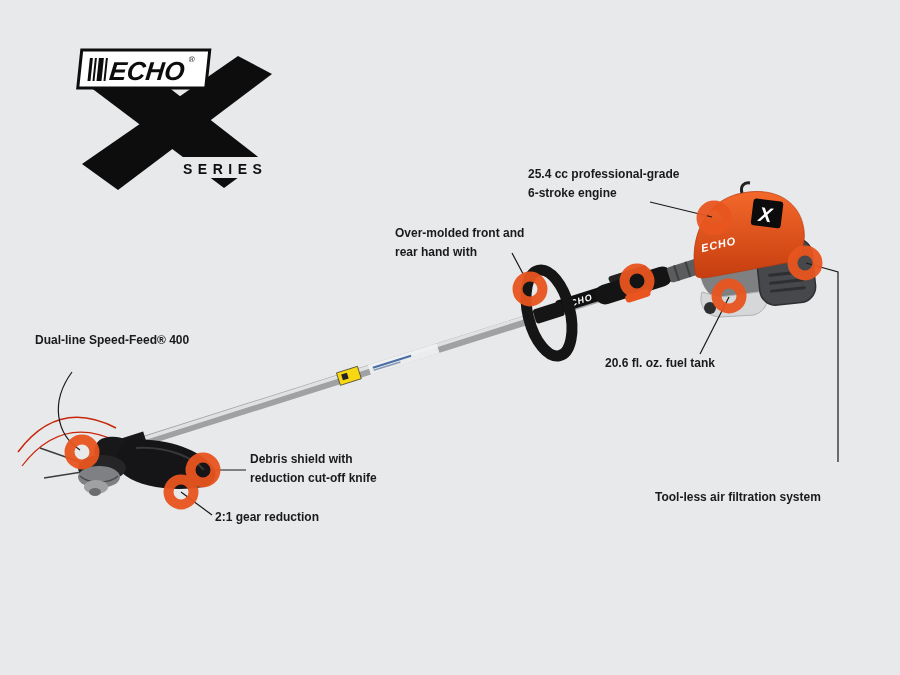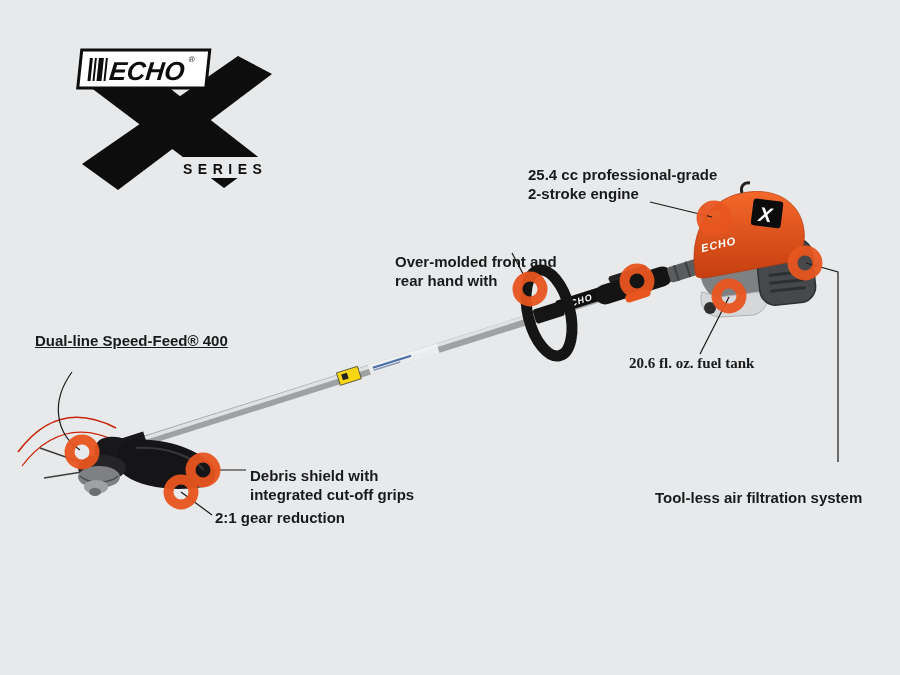--- a/index.html
+++ b/index.html
@@ -2,21 +2,21 @@
 <html><head>
 <meta charset="utf-8">
 <style>
   html,body{margin:0;padding:0;background:#e8e9ea;}
   .stage{
     position:relative;width:900px;height:675px;background:#e8e9ea;
     font-family:"Liberation Sans",sans-serif;overflow:hidden;
   }
   .art{position:absolute;left:0;top:0;}
   .callout{
-    position:absolute;font-weight:bold;font-size:15px;line-height:19px;
+    position:absolute;font-weight:bold;font-size:12px;line-height:19px;
     color:#191a1b;white-space:nowrap;
   }
 </style>
 </head>
 <body>
 
 <div class="stage">
 
   <svg class="art" width="900" height="675" viewBox="0 0 900 675">
     <defs>
@@ -155,39 +155,39 @@
       <circle cx="530" cy="289" r="12.5"></circle>
       <circle cx="637" cy="281" r="12.5"></circle>
       <circle cx="714" cy="218" r="12.5"></circle>
       <circle cx="729" cy="296" r="12.5"></circle>
       <circle cx="805" cy="263" r="12.5"></circle>
     </g>
   </svg>
 
   <div class="callout" style="left:528px;top:165px;">
     <div>25.4 cc professional-grade</div>
-    <div>2-stroke engine</div>
+    <div>6-stroke engine</div>
   </div>
 
-  <div class="callout" style="left:395px;top:224px;margin-top:28px;">
+  <div class="callout" style="left:395px;top:224px;">
     <div>Over-molded front and</div>
     <div>rear hand with</div>
   </div>
 
-  <div class="callout" style="left:35px;top:331px;text-decoration:underline;">
+  <div class="callout" style="left:35px;top:331px;">
     <div>Dual-line Speed-Feed® 400</div>
   </div>
 
-  <div class="callout" style="left:629px;top:354px;font-family:Liberation Serif, serif;">
+  <div class="callout" style="left:605px;top:354px;">
     <div>20.6 fl. oz. fuel tank</div>
   </div>
 
-  <div class="callout" style="left:250px;top:466px;">
+  <div class="callout" style="left:250px;top:450px;">
     <div>Debris shield with</div>
-    <div>integrated cut-off grips</div>
+    <div>reduction cut-off knife</div>
   </div>
 
   <div class="callout" style="left:215px;top:508px;">
     <div>2:1 gear reduction</div>
   </div>
 
   <div class="callout" style="left:655px;top:488px;">
     <div>Tool-less air filtration system</div>
   </div>
 

